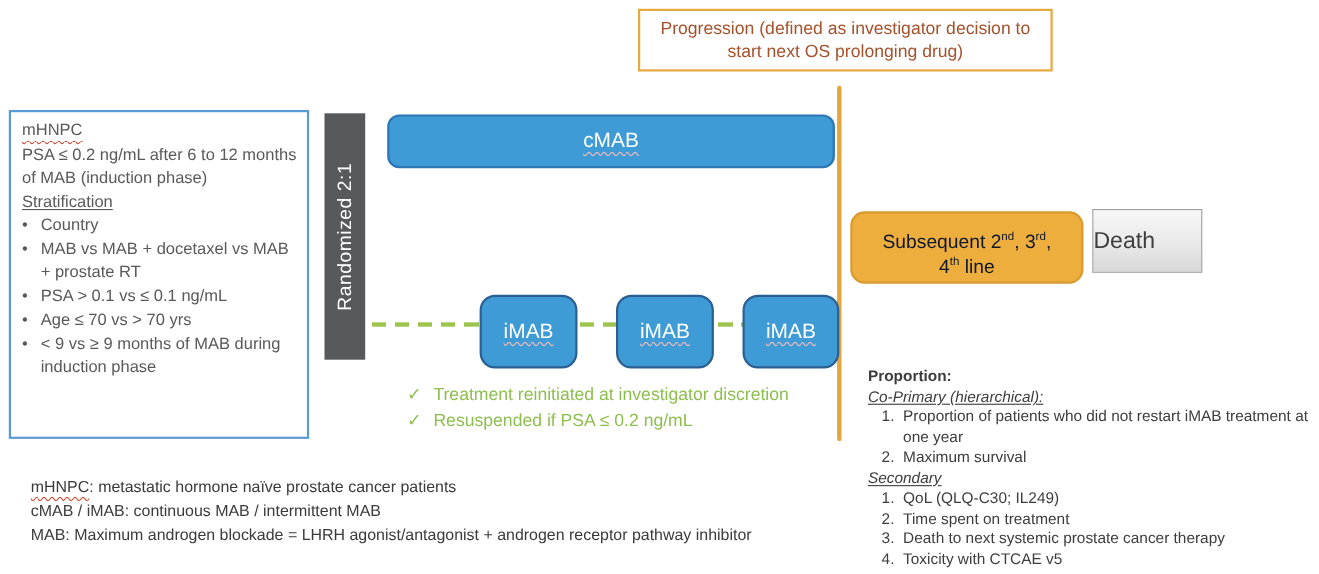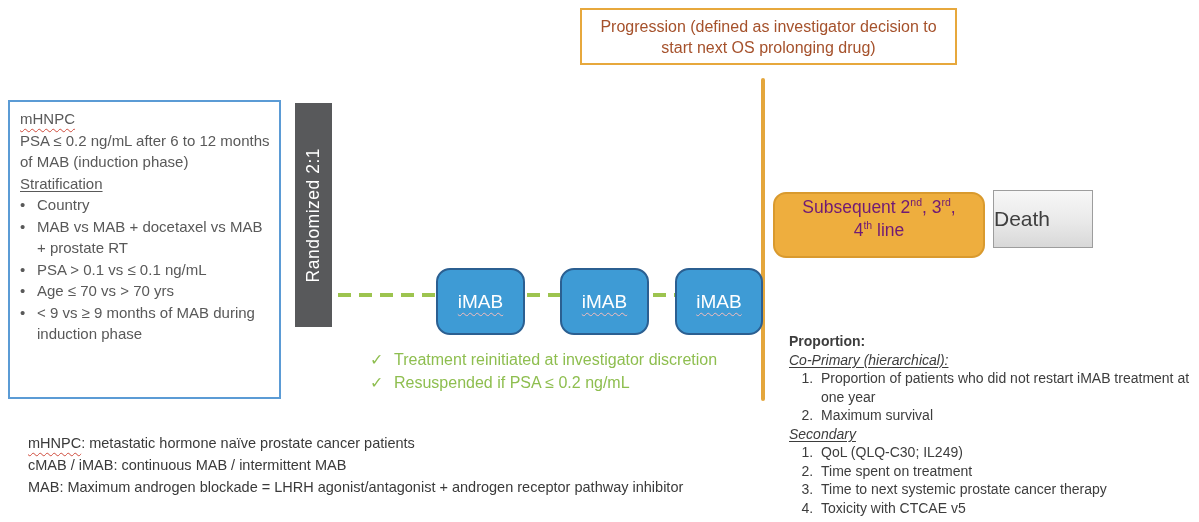--- a/index.html
+++ b/index.html
@@ -124,23 +124,23 @@
   .reinit-notes .check { width: 24px; flex: 0 0 24px; }
 
   
   .subsequent-box {
     position: absolute;
     left: 773px; top: 192px;
     width: 212px; height: 66px;
     background: #eeae3e;
     border: 2.5px solid #d99a2e;
     border-radius: 13px;
-    display: flex; align-items: flex-start; justify-content: center;
+    display: flex; align-items: flex-end; justify-content: center;
     text-align: center;
-    color: #701a75;
+    color: #0f172a;
     font-size: 17.5px;
     line-height: 23px;
     padding: 2px 8px;
   }
   sup { font-size: 0.6em; vertical-align: super; line-height: 0; }
 
   
   .death-box {
     position: absolute;
     left: 993px; top: 190px;
@@ -219,20 +219,23 @@
         <span class="bullet-glyph">•</span>
         <span>&lt; 9 vs ≥ 9 months of MAB during induction phase</span>
       </li>
     </ul>
   </div>
 
   <div class="randomized-box">
     <span class="vtext">Randomized 2:1</span>
   </div>
 
+  <div class="cmab-bar">
+    <span class="sp-light">cMAB</span>
+  </div>
 
   <div class="dashed-line"></div>
 
   <div class="imab-box imab-1">
     <span class="sp-light">iMAB</span>
   </div>
   <div class="imab-box imab-2">
     <span class="sp-light">iMAB</span>
   </div>
   <div class="imab-box imab-3">
@@ -269,21 +272,21 @@
     <ol>
       <li>Proportion of patients who did not restart iMAB treatment at one year</li>
       <li>Maximum survival</li>
     </ol>
     <div>
       <span class="ep-sub">Secondary</span>
     </div>
     <ol>
       <li>QoL (QLQ-C30; IL249)</li>
       <li>Time spent on treatment</li>
-      <li>Time to next systemic prostate cancer therapy</li>
+      <li>Death to next systemic prostate cancer therapy</li>
       <li>Toxicity with CTCAE v5</li>
     </ol>
   </div>
 
   <div class="footnotes">
     <div>
       <span class="sp">mHNPC</span><span>: metastatic hormone naïve prostate cancer patients</span>
     </div>
     <div>
       <span>cMAB / iMAB</span><span>: continuous MAB / intermittent MAB</span>

